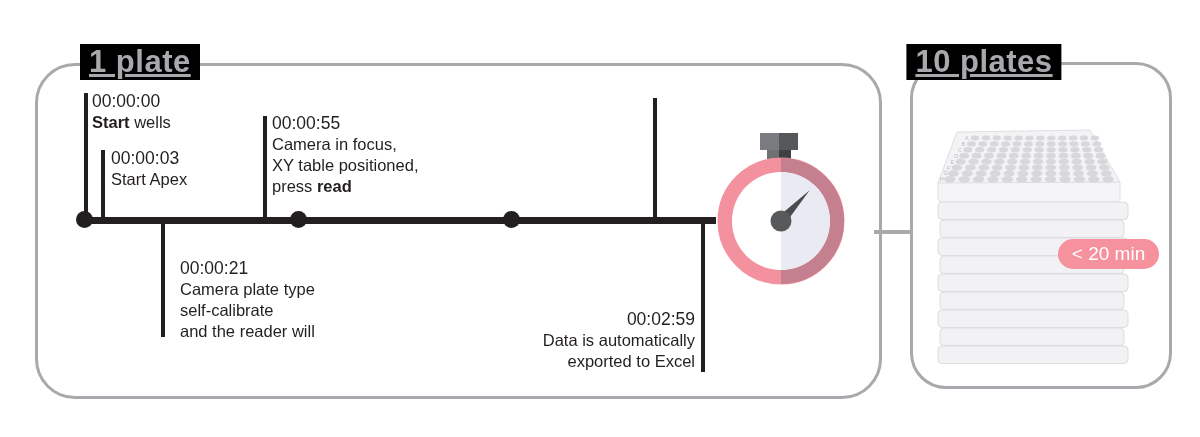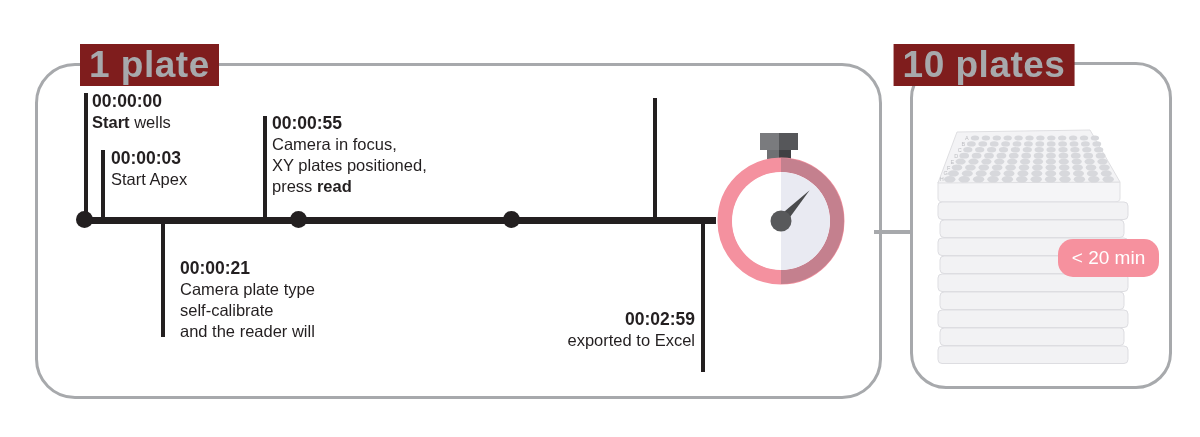--- a/index.html
+++ b/index.html
@@ -4,38 +4,38 @@
 <style>
   html,body{margin:0;padding:0;background:#ffffff;}
   .stage{
     position:relative;width:1200px;height:437px;overflow:hidden;
     font-family:"Liberation Sans",sans-serif;color:#231f20;background:#ffffff;
   }
   .panel{position:absolute;border:3px solid #a7a9ac;background:#ffffff;}
   .panel-left{left:35px;top:63px;width:841px;height:330px;border-radius:40px;}
   .panel-right{left:910px;top:62px;width:256px;height:321px;border-radius:36px;}
   .legend{
-    position:absolute;top:44px;font-size:37px;font-weight:bold;color:#a7a9ac;
-    background:#7f1d1d;padding:0 9px;letter-spacing:.5px;white-space:nowrap;
+    position:absolute;top:44px;font-size:31px;font-weight:bold;color:#a7a9ac;
+    background:#000000;padding:0 9px;letter-spacing:.5px;white-space:nowrap;text-decoration:underline;
   }
   .legend-left{left:80px;}
   .legend-right{left:984px;transform:translateX(-50%);}
   .connector{position:absolute;left:874px;top:230px;width:38px;height:4px;background:#a7a9ac;}
 
   .tl-line{position:absolute;left:84px;top:217px;width:632px;height:7px;background:#231f20;}
   .tl-dot{position:absolute;width:17px;height:17px;border-radius:50%;background:#231f20;}
   .tl-tick{position:absolute;width:4px;background:#231f20;}
 
   .evt{position:absolute;font-size:16.5px;line-height:21px;color:#231f20;white-space:nowrap;}
-  .evt .t{font-size:17.5px;font-weight:bold;line-height:22px;}
+  .evt .t{font-size:17.5px;font-weight:normal;line-height:22px;}
   .evt.align-r{text-align:right;}
   .evt .action{margin-top:17px;}
 
   .badge{
-    position:absolute;left:1058px;top:239px;width:101px;height:38px;border-radius:15px;
+    position:absolute;left:1058px;top:239px;width:101px;height:30px;border-radius:15px;
     background:#f6919e;color:#ffffff;font-size:19px;display:flex;align-items:center;
     justify-content:center;white-space:nowrap;
   }
   .icon-abs{position:absolute;}
   #wells ellipse{fill:#d7d8dc;}
   #row-labels text{font-size:5.5px;fill:#bcbdc1;font-family:"Liberation Sans",sans-serif;}
   #layers rect{fill:#f2f2f4;stroke:#dddde1;stroke-width:1;}
 </style>
 </head>
 <body>
@@ -67,34 +67,35 @@
   </div>
 
   <div class="evt" style="left:111px;top:147px;">
     <div class="t">00:00:03</div>
     <div>Start Apex</div>
   </div>
 
   <div class="evt" style="left:272px;top:112px;">
     <div class="t">00:00:55</div>
     <div>Camera in focus,</div>
-    <div>XY plates positioned,</div>
+    <div>XY table positioned,</div>
     <div><span>press </span><b>read</b></div>
   </div>
 
 
   <div class="evt" style="left:180px;top:257px;">
     <div class="t">00:00:21</div>
     <div>Camera plate type</div>
     <div>self-calibrate</div>
     <div>and the reader will</div>
   </div>
 
   <div class="evt align-r" style="left:455px;top:308px;width:240px;">
     <div class="t">00:02:59</div>
+    <div>Data is automatically</div>
     <div>exported to Excel</div>
   </div>
 
   <svg class="icon-abs" style="left:703px;top:123px;" width="156" height="164" viewBox="0 0 156 164">
 
     <rect x="57" y="10" width="19" height="17" fill="#7a7b7e"></rect>
     <rect x="76" y="10" width="19" height="17" fill="#56575a"></rect>
     <rect x="64" y="27" width="12" height="9" fill="#6f7073"></rect>
     <rect x="76" y="27" width="12" height="9" fill="#3f4043"></rect>
 

